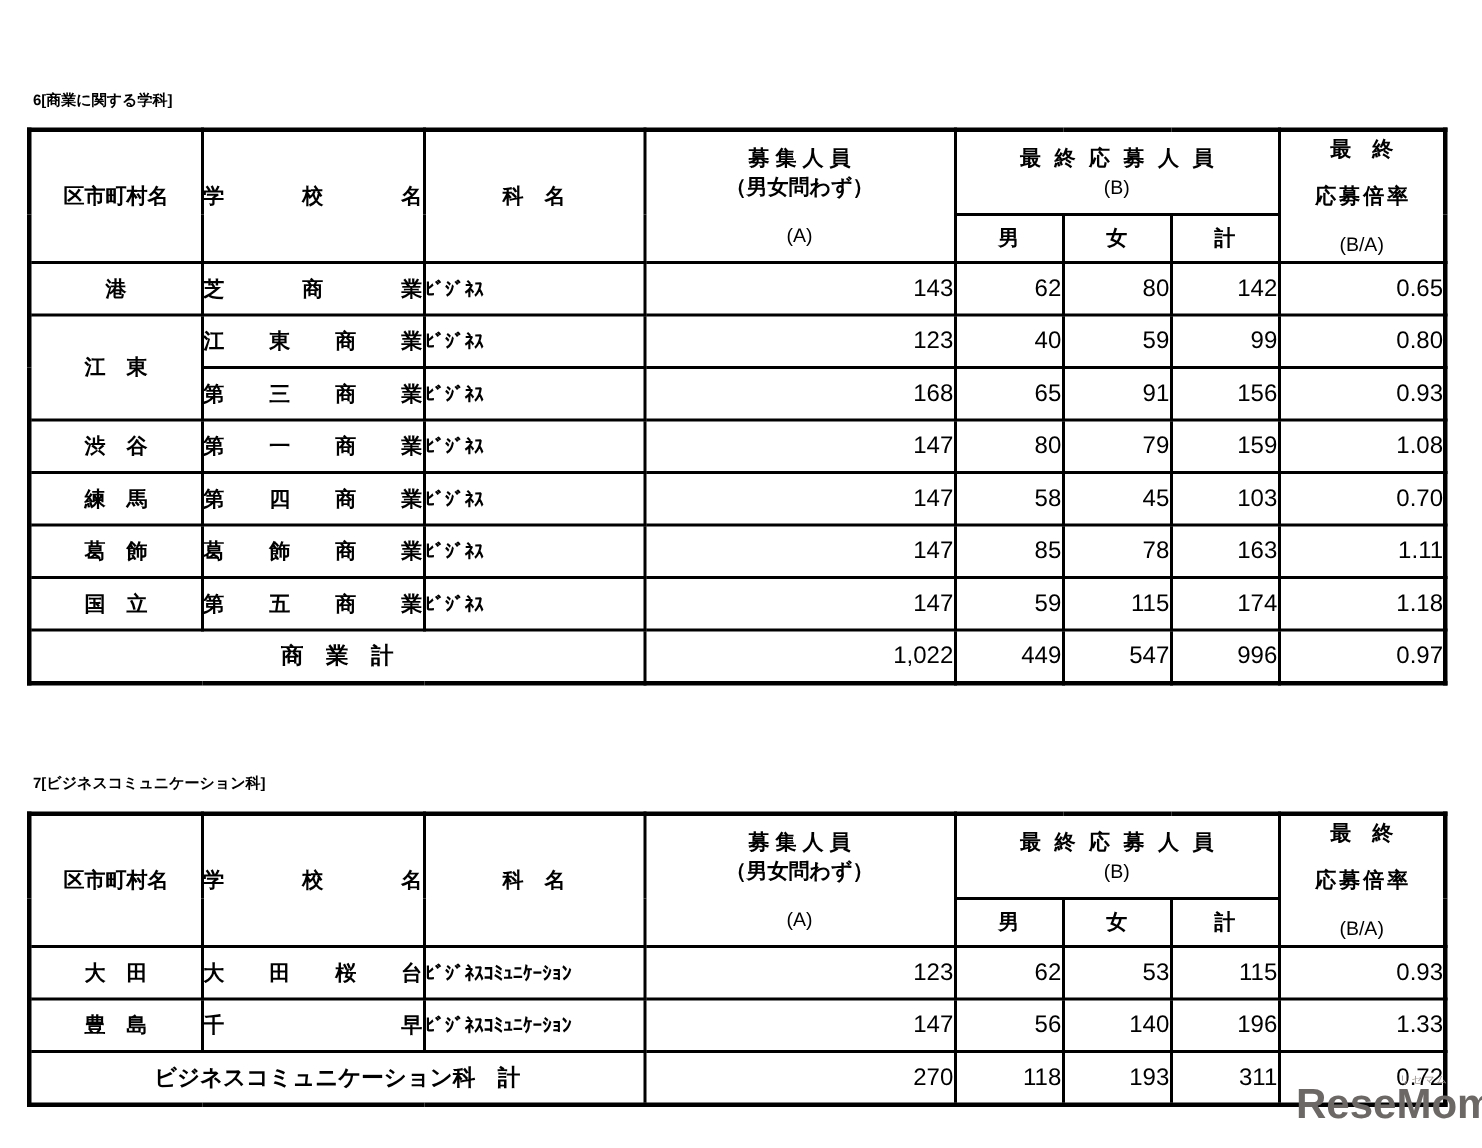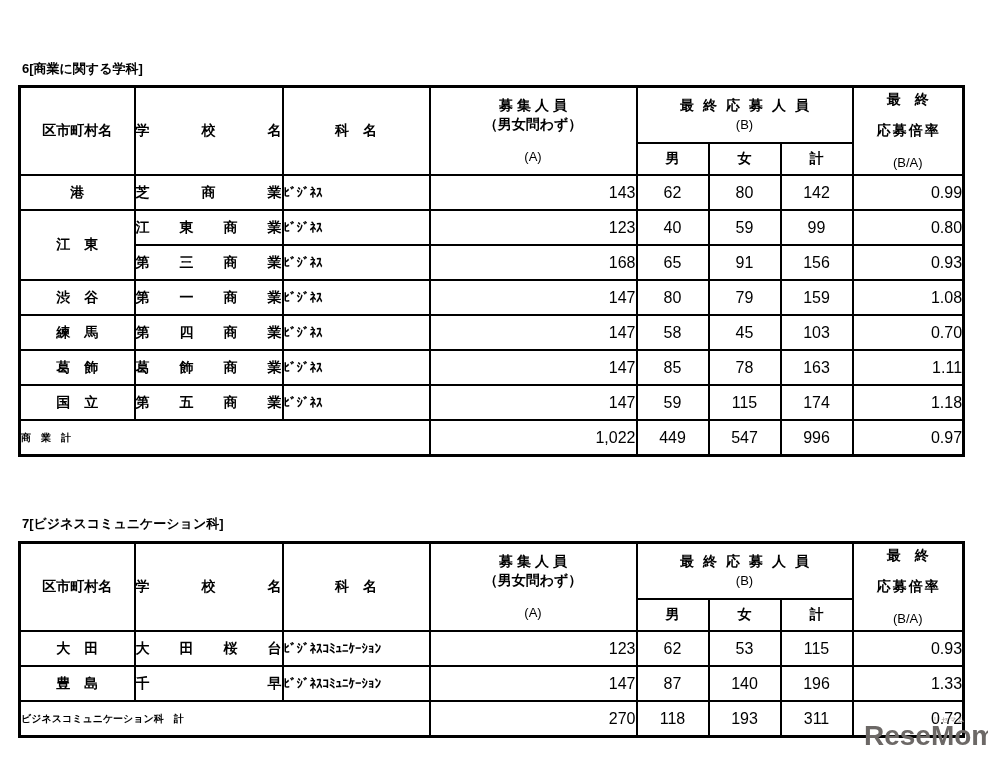--- a/index.html
+++ b/index.html
@@ -6,21 +6,21 @@
   body {
     width: 988px; height: 765px;
     background: #ffffff;
     position: relative;
     font-family: "Liberation Sans", "DejaVu Sans", sans-serif;
     color: #000;
     overflow: hidden;
   }
   .abs { position: absolute; }
 
-  .sec-title { font-size: 13px; font-weight: bold; white-space: nowrap; }
+  .sec-title { font-size: 10px; font-weight: bold; white-space: nowrap; }
 
   table.t {
     border-collapse: collapse;
     table-layout: fixed;
     width: 944px;
     border: 3px solid #000;
     background: #fff;
   }
   table.t th, table.t td {
     border: 2px solid #000;
@@ -41,24 +41,24 @@
   .ls9 { letter-spacing: 9px; text-indent: 9px; }
   .lat { font-weight: normal; font-size: 13px; letter-spacing: 0; text-indent: 0; }
   .sp  { margin-top: 13px; }
 
   .jfy { text-align: justify; text-align-last: justify; padding: 0 6px; }
 
   .ward   { font-size: 14px; font-weight: bold; text-align: center; vertical-align: top; line-height: 33px; }
   .school { font-size: 14px; font-weight: bold; line-height: 33px; }
   .dept   { font-size: 13px; font-weight: bold; text-align: left; padding-left: 2px; line-height: 33px; }
   .num    { font-size: 16px; font-weight: normal; text-align: right; padding-right: 7px; line-height: 33px; }
-  .mid { border-left: none; border-right: none; text-align: center; }
+  .mid { border-left: none; border-right: none; }
   .nb  { border-bottom: none; }
   .nt  { border-top: none; }
-  .tlabel { font-size: 10px; font-weight: bold; text-align: left; line-height: 33px; }
+  .tlabel { font-size: 15px; font-weight: bold; text-align: center; line-height: 33px; }
 
   #wm     { left: 864px; top: 720px; font-size: 28px; font-weight: bold; color: #6c6866; }
   #wmruby { left: 933px; top: 715px; font-size: 7px;  color: #9a928c; letter-spacing: 1px; }
 </style>
 </head>
 <body>
 
 <div class="abs sec-title" style="left:22px; top:60px;">6[商業に関する学科]</div>
 
 <table class="t abs" style="left:18px; top:85px;">
@@ -100,21 +100,21 @@
   </thead>
   <tbody>
     <tr>
       <td class="ward">港</td>
       <td class="school jfy">芝　商　業</td>
       <td class="dept">ﾋﾞｼﾞﾈｽ</td>
       <td class="num">143</td>
       <td class="num mid">62</td>
       <td class="num mid">80</td>
       <td class="num mid">142</td>
-      <td class="num">0.99</td>
+      <td class="num">0.65</td>
     </tr>
     <tr>
       <td class="ward" rowspan="2">江　東</td>
       <td class="school jfy nb">江　東　商　業</td>
       <td class="dept nb">ﾋﾞｼﾞﾈｽ</td>
       <td class="num nb">123</td>
       <td class="num mid nb">40</td>
       <td class="num mid nb">59</td>
       <td class="num mid nb">99</td>
       <td class="num nb">0.80</td>
@@ -227,21 +227,21 @@
       <td class="num mid">62</td>
       <td class="num mid">53</td>
       <td class="num mid">115</td>
       <td class="num">0.93</td>
     </tr>
     <tr>
       <td class="ward">豊　島</td>
       <td class="school jfy">千　早</td>
       <td class="dept">ﾋﾞｼﾞﾈｽｺﾐｭﾆｹｰｼｮﾝ</td>
       <td class="num">147</td>
-      <td class="num mid">87</td>
+      <td class="num mid">56</td>
       <td class="num mid">140</td>
       <td class="num mid">196</td>
       <td class="num">1.33</td>
     </tr>
     <tr>
       <td class="tlabel" colspan="3">ビジネスコミュニケーション科　計</td>
       <td class="num">270</td>
       <td class="num mid">118</td>
       <td class="num mid">193</td>
       <td class="num mid">311</td>

